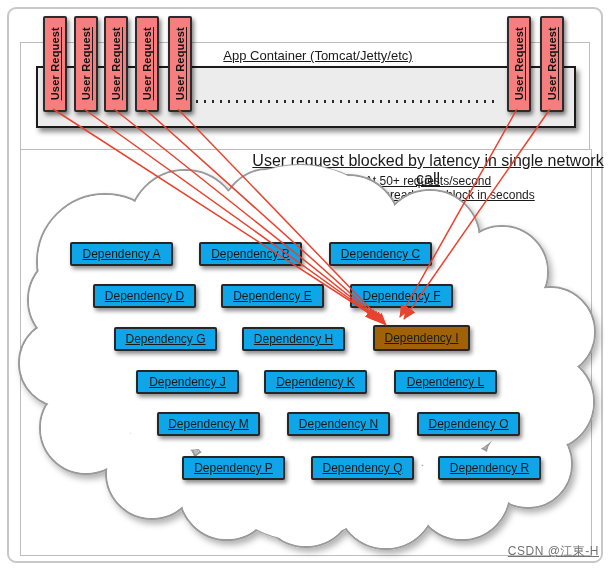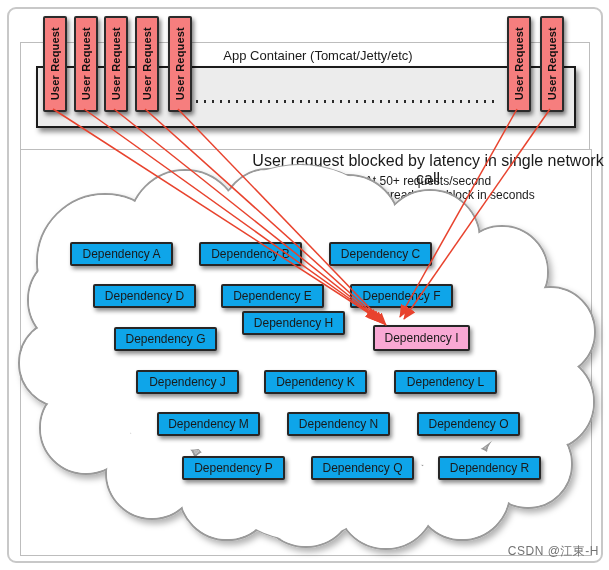--- a/index.html
+++ b/index.html
@@ -1,18 +1,18 @@
 <!DOCTYPE html>
 <html><head>
 <meta charset="utf-8">
 <style>
   html,body{margin:0;padding:0;background:#fff;}
   body{width:609px;height:570px;position:relative;overflow:hidden;
        font-family:"Liberation Sans","DejaVu Sans",sans-serif;color:#1a1a1a;}
-  .abs{position:absolute;}
+  .abs{position:absolute;text-decoration:underline;}
   
   .frame{left:7px;top:7px;width:592px;height:552px;border:2px solid #c8c8c8;border-radius:9px;}
   
   .container-box{left:20px;top:42px;width:568px;height:106px;border:1px solid #bdbdbd;background:#fff;}
   .container-label{left:20px;top:48px;width:568px;text-align:center;font-size:13px;text-indent:28px;}
   
   .threadpool{left:36px;top:66px;width:536px;height:58px;background:#ececec;border:2px solid #1b1b1b;
               box-shadow:3px 4px 5px rgba(0,0,0,0.45);}
   .dots{left:196px;top:100px;width:300px;height:3px;
         background:repeating-linear-gradient(to right,#2a2a2a 0 2.5px,transparent 2.5px 8px);}
@@ -21,21 +21,21 @@
        box-shadow:2px 3px 4px rgba(0,0,0,0.5);display:flex;align-items:center;justify-content:center;}
   .bar span{writing-mode:vertical-rl;transform:rotate(180deg);font-size:11px;font-weight:bold;
             letter-spacing:.2px;white-space:nowrap;color:#111;}
   
   .lower-box{left:20px;top:149px;width:570px;height:405px;border:1px solid #bdbdbd;background:#fff;}
   .note1{left:250px;top:152px;width:356px;text-align:center;font-size:16px;}
   .note2{left:250px;top:174px;width:356px;text-align:center;font-size:12px;line-height:14px;}
   
   .dep{width:99px;height:20px;background:#0ea5e9;border:2px solid #262626;border-radius:2px;
        box-shadow:2px 3px 4px rgba(0,0,0,0.45);font-size:12px;line-height:20px;text-align:center;}
-  .dep.blocked{width:93px;height:22px;background:#f9a8d4;line-height:22px;}
+  .dep.blocked{width:93px;height:22px;background:#a16207;line-height:22px;}
   svg.layer{position:absolute;left:0;top:0;pointer-events:none;}
   .watermark{right:10px;top:543px;font-size:12px;color:#737373;letter-spacing:.5px;}
 </style>
 </head>
 <body>
 
 <div class="abs frame"></div>
 
 <div class="abs container-box"></div>
 <div class="abs container-label">App Container (Tomcat/Jetty/etc)</div>
@@ -105,21 +105,21 @@
   </g>
 </svg>
 
 <div class="abs dep" style="left:70px;top:242px">Dependency A</div>
 <div class="abs dep" style="left:199px;top:242px">Dependency B</div>
 <div class="abs dep" style="left:329px;top:242px">Dependency C</div>
 <div class="abs dep" style="left:93px;top:284px">Dependency D</div>
 <div class="abs dep" style="left:221px;top:284px">Dependency E</div>
 <div class="abs dep" style="left:350px;top:284px">Dependency F</div>
 <div class="abs dep" style="left:114px;top:327px">Dependency G</div>
-<div class="abs dep" style="left:242px;top:311px">Dependency H</div>
+<div class="abs dep" style="left:242px;top:327px">Dependency H</div>
 <div class="abs dep blocked" style="left:373px;top:325px">Dependency I</div>
 <div class="abs dep" style="left:136px;top:370px">Dependency J</div>
 <div class="abs dep" style="left:264px;top:370px">Dependency K</div>
 <div class="abs dep" style="left:394px;top:370px">Dependency L</div>
 <div class="abs dep" style="left:157px;top:412px">Dependency M</div>
 <div class="abs dep" style="left:287px;top:412px">Dependency N</div>
 <div class="abs dep" style="left:417px;top:412px">Dependency O</div>
 <div class="abs dep" style="left:182px;top:456px">Dependency P</div>
 <div class="abs dep" style="left:311px;top:456px">Dependency Q</div>
 <div class="abs dep" style="left:438px;top:456px">Dependency R</div>

